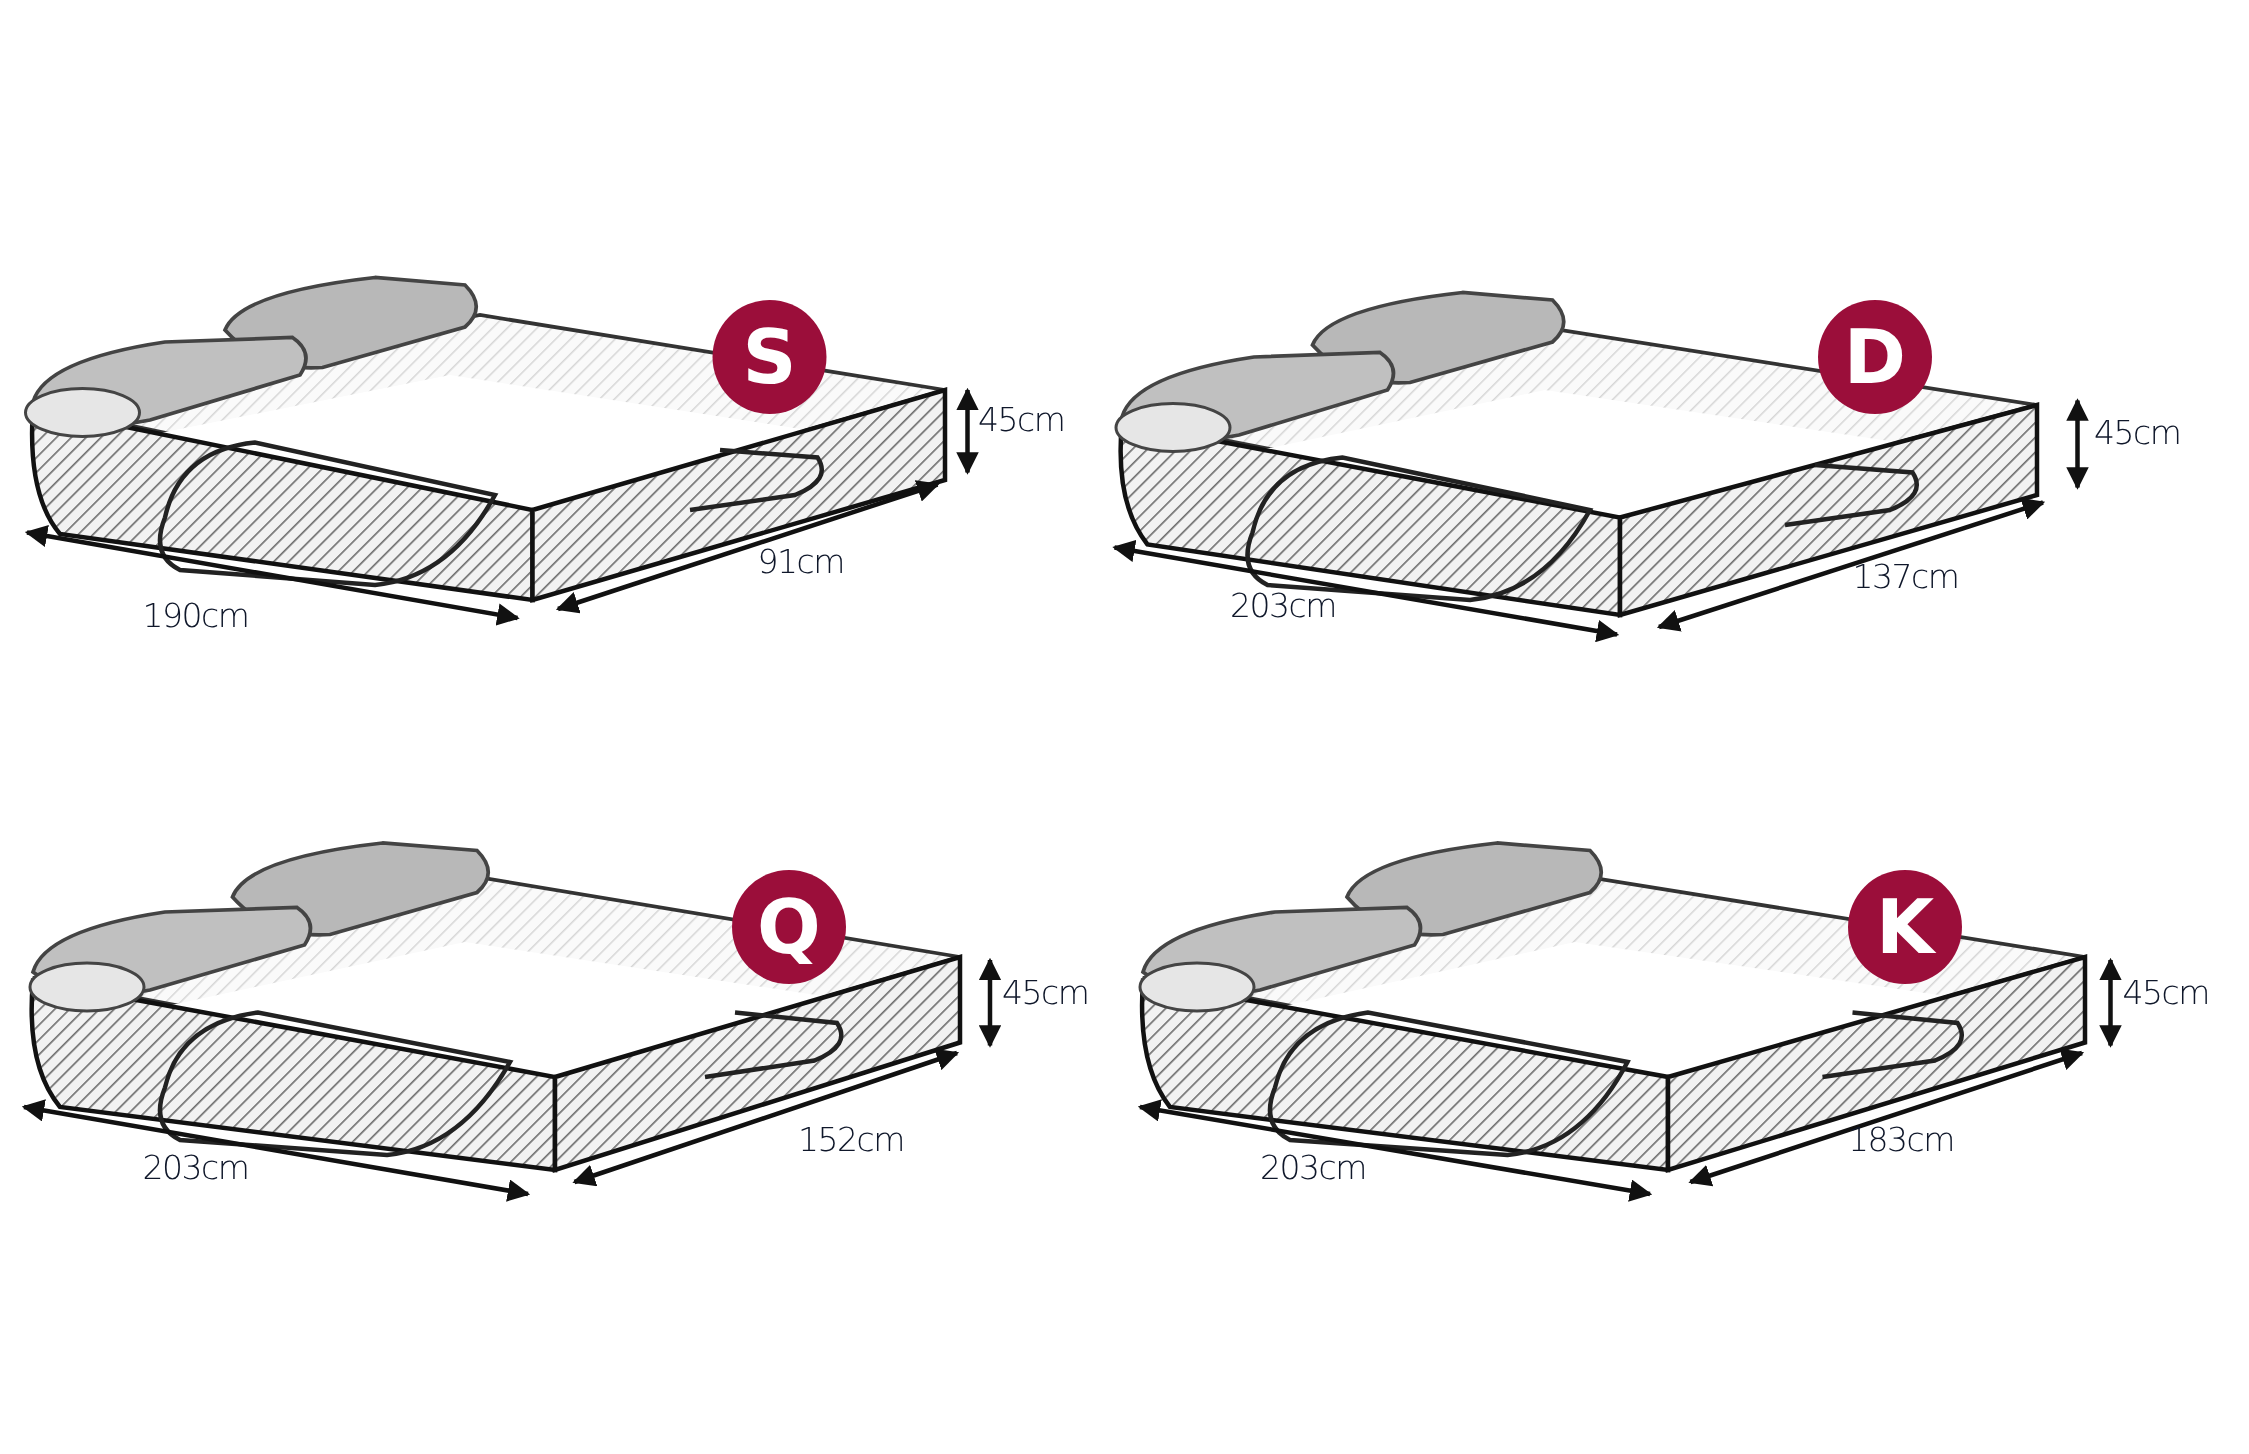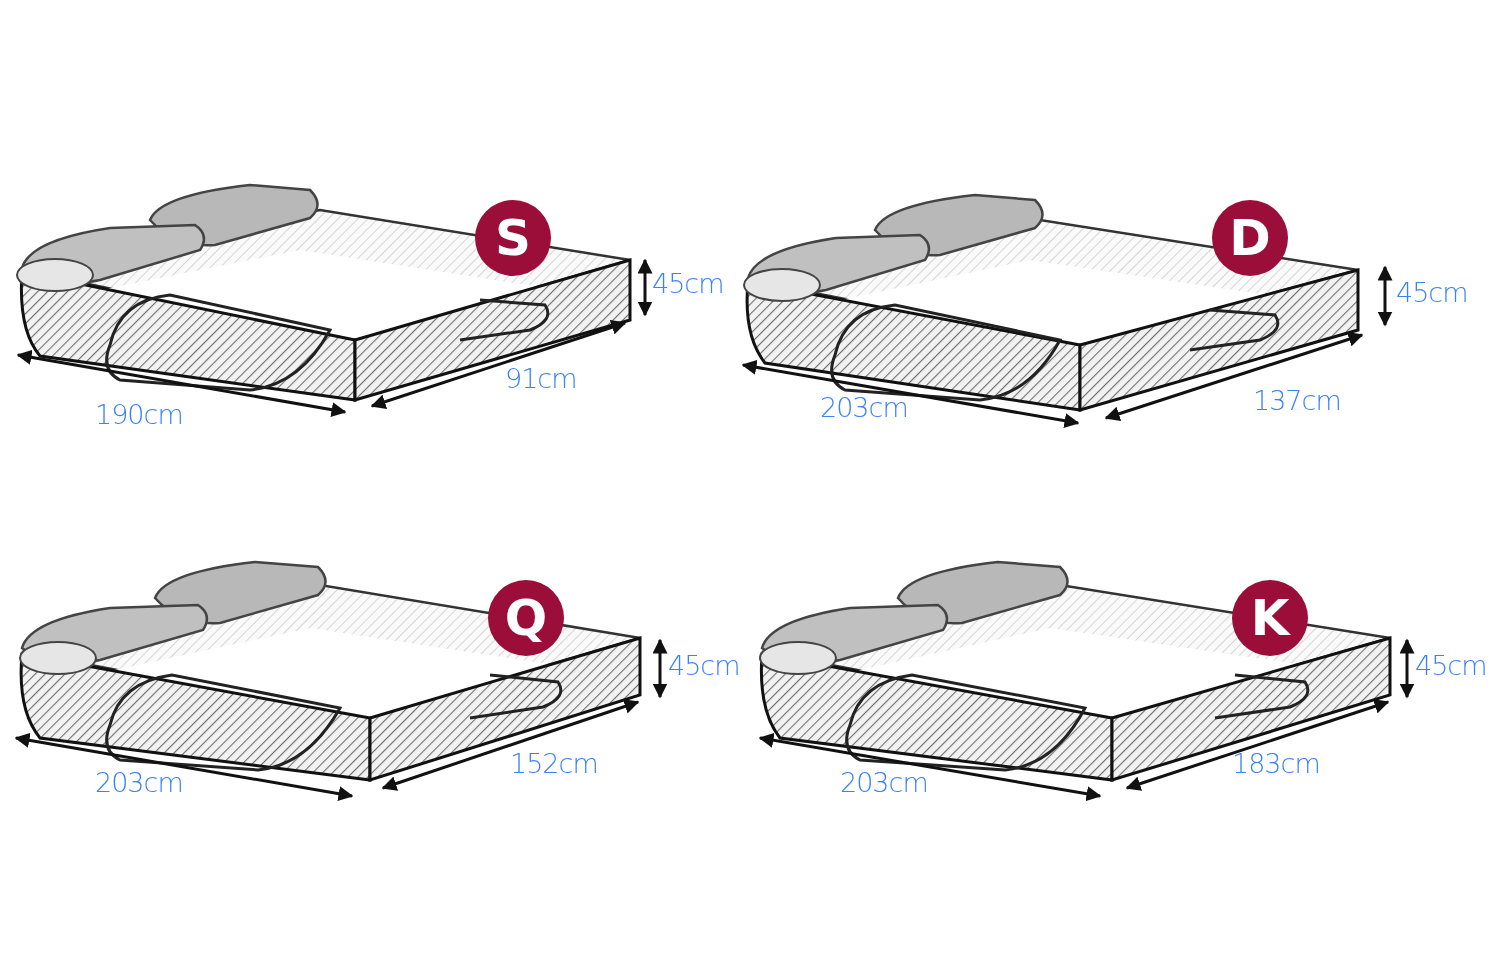--- a/index.html
+++ b/index.html
@@ -3,21 +3,21 @@
 <meta charset="utf-8">
 <style>
   html, body { margin: 0; padding: 0; background: #ffffff; }
   body { width: 1499px; height: 969px; position: relative; overflow: hidden;
          font-family: "Liberation Sans", sans-serif; }
   .panel { position: absolute; width: 750px; height: 300px; }
   .panel svg { position: absolute; left: 0; top: 0; overflow: visible; }
   .badge { position: absolute; width: 76px; height: 76px; border-radius: 50%;
            color: #ffffff; font-weight: bold; font-size: 50px; line-height: 76px;
            text-align: center; font-family: "DejaVu Sans", sans-serif; }
-  .dim { position: absolute; color: #3b82f6; font-size: 27px; letter-spacing: -1px;
+  .dim { position: absolute; color: #0f172a; font-size: 22px; letter-spacing: -1px;
          font-family: "DejaVu Sans", sans-serif; font-weight: 300; white-space: nowrap; }
 </style>
 </head>
 <body>
 
 <svg width="0" height="0" style="position:absolute">
   <defs>
     <pattern id="hatch" width="7" height="7" patternUnits="userSpaceOnUse" patternTransform="rotate(45)">
       <rect width="7" height="7" fill="#f2f2f2"></rect>
       <line x1="0" y1="0" x2="0" y2="7" stroke="#6f6f6f" stroke-width="2.2"></line>
@@ -70,42 +70,42 @@
     <path d="M135,45 Q145,20 235,10 L295,15 Q310,30 295,43 L200,70 Q160,73 135,45 Z" fill="#b8b8b8" stroke="#444" stroke-width="2.5"></path>
     <path d="M8,93 Q16,65 96,53 L180,50 Q195,60 185,75 L86,105 Q36,115 8,93 Z" fill="#c0c0c0" stroke="#444" stroke-width="2.5"></path>
     <ellipse cx="42" cy="100" rx="38" ry="16" fill="#e6e6e6" stroke="#444" stroke-width="2"></ellipse>
     <line x1="3" y1="180" x2="338" y2="238" stroke="#111" stroke-width="3" marker-start="url(#arr)" marker-end="url(#arr)"></line>
     <line x1="366" y1="233" x2="622" y2="150" stroke="#111" stroke-width="3" marker-start="url(#arr)" marker-end="url(#arr)"></line>
     <line x1="645" y1="82" x2="645" y2="140" stroke="#111" stroke-width="3" marker-start="url(#arr)" marker-end="url(#arr)"></line>
   </svg>
   <div class="badge" style="left: 472px; top: 15px; background: rgb(155, 14, 58);">D</div>
   <div class="dim" style="left:656px;top:92px;">45cm</div>
   <div class="dim" style="left:80px;top:207px;">203cm</div>
-  <div class="dim" style="left:513px;top:188px;margin-top:12px;">137cm</div>
+  <div class="dim" style="left:495px;top:188px;">137cm</div>
 </div>
 
 <div class="panel" style="left:0;top:560px;">
   <svg width="760" height="260">
     <polygon points="22,92 320,25 640,78 370,158" fill="url(#hatchLight)" stroke="#333" stroke-width="2.5"></polygon>
     <polygon points="105,112 310,68 575,108 375,168" fill="#ffffff"></polygon>
     <path d="M22,94 L370,158 L370,220 L40,178 Q17,150 22,94 Z" fill="url(#hatch)" stroke="#111" stroke-width="3"></path>
     <path d="M370,158 L640,78 L640,135 L370,220 Z" fill="url(#hatch)" stroke="#111" stroke-width="3"></path>
     <path d="M110,165 Q120,122 172,115 L340,148 Q308,205 258,210 L120,200 Q100,190 110,165 Z" fill="none" stroke="#222" stroke-width="3"></path>
     <path d="M490,115 L558,122 Q568,137 543,147 L470,158" fill="none" stroke="#222" stroke-width="3"></path>
     <path d="M155,38 Q165,12 255,2 L318,7 Q333,22 318,35 L220,63 Q180,66 155,38 Z" fill="#b8b8b8" stroke="#444" stroke-width="2.5"></path>
     <path d="M22,88 Q30,60 110,48 L198,45 Q213,55 203,70 L100,100 Q50,110 22,88 Z" fill="#c0c0c0" stroke="#444" stroke-width="2.5"></path>
     <ellipse cx="58" cy="98" rx="38" ry="16" fill="#e6e6e6" stroke="#444" stroke-width="2"></ellipse>
     <line x1="16" y1="178" x2="352" y2="236" stroke="#111" stroke-width="3" marker-start="url(#arr)" marker-end="url(#arr)"></line>
     <line x1="383" y1="228" x2="638" y2="142" stroke="#111" stroke-width="3" marker-start="url(#arr)" marker-end="url(#arr)"></line>
     <line x1="660" y1="80" x2="660" y2="137" stroke="#111" stroke-width="3" marker-start="url(#arr)" marker-end="url(#arr)"></line>
   </svg>
   <div class="badge" style="left: 488px; top: 20px; background: rgb(155, 14, 58);">Q</div>
   <div class="dim" style="left:668px;top:90px;">45cm</div>
   <div class="dim" style="left:95px;top:207px;">203cm</div>
-  <div class="dim" style="left:510px;top:188px;">152cm</div>
+  <div class="dim" style="left:532px;top:188px;">152cm</div>
 </div>
 
 <div class="panel" style="left:750px;top:560px;">
   <svg width="750" height="260">
     <polygon points="12,92 310,25 640,78 362,158" fill="url(#hatchLight)" stroke="#333" stroke-width="2.5"></polygon>
     <polygon points="100,112 300,68 575,108 365,168" fill="#ffffff"></polygon>
     <path d="M12,94 L362,158 L362,220 L30,178 Q8,150 12,94 Z" fill="url(#hatch)" stroke="#111" stroke-width="3"></path>
     <path d="M362,158 L640,78 L640,135 L362,220 Z" fill="url(#hatch)" stroke="#111" stroke-width="3"></path>
     <path d="M100,165 Q110,122 162,115 L335,148 Q305,205 255,210 L110,200 Q90,190 100,165 Z" fill="none" stroke="#222" stroke-width="3"></path>
     <path d="M485,115 L555,122 Q565,137 540,147 L465,158" fill="none" stroke="#222" stroke-width="3"></path>

